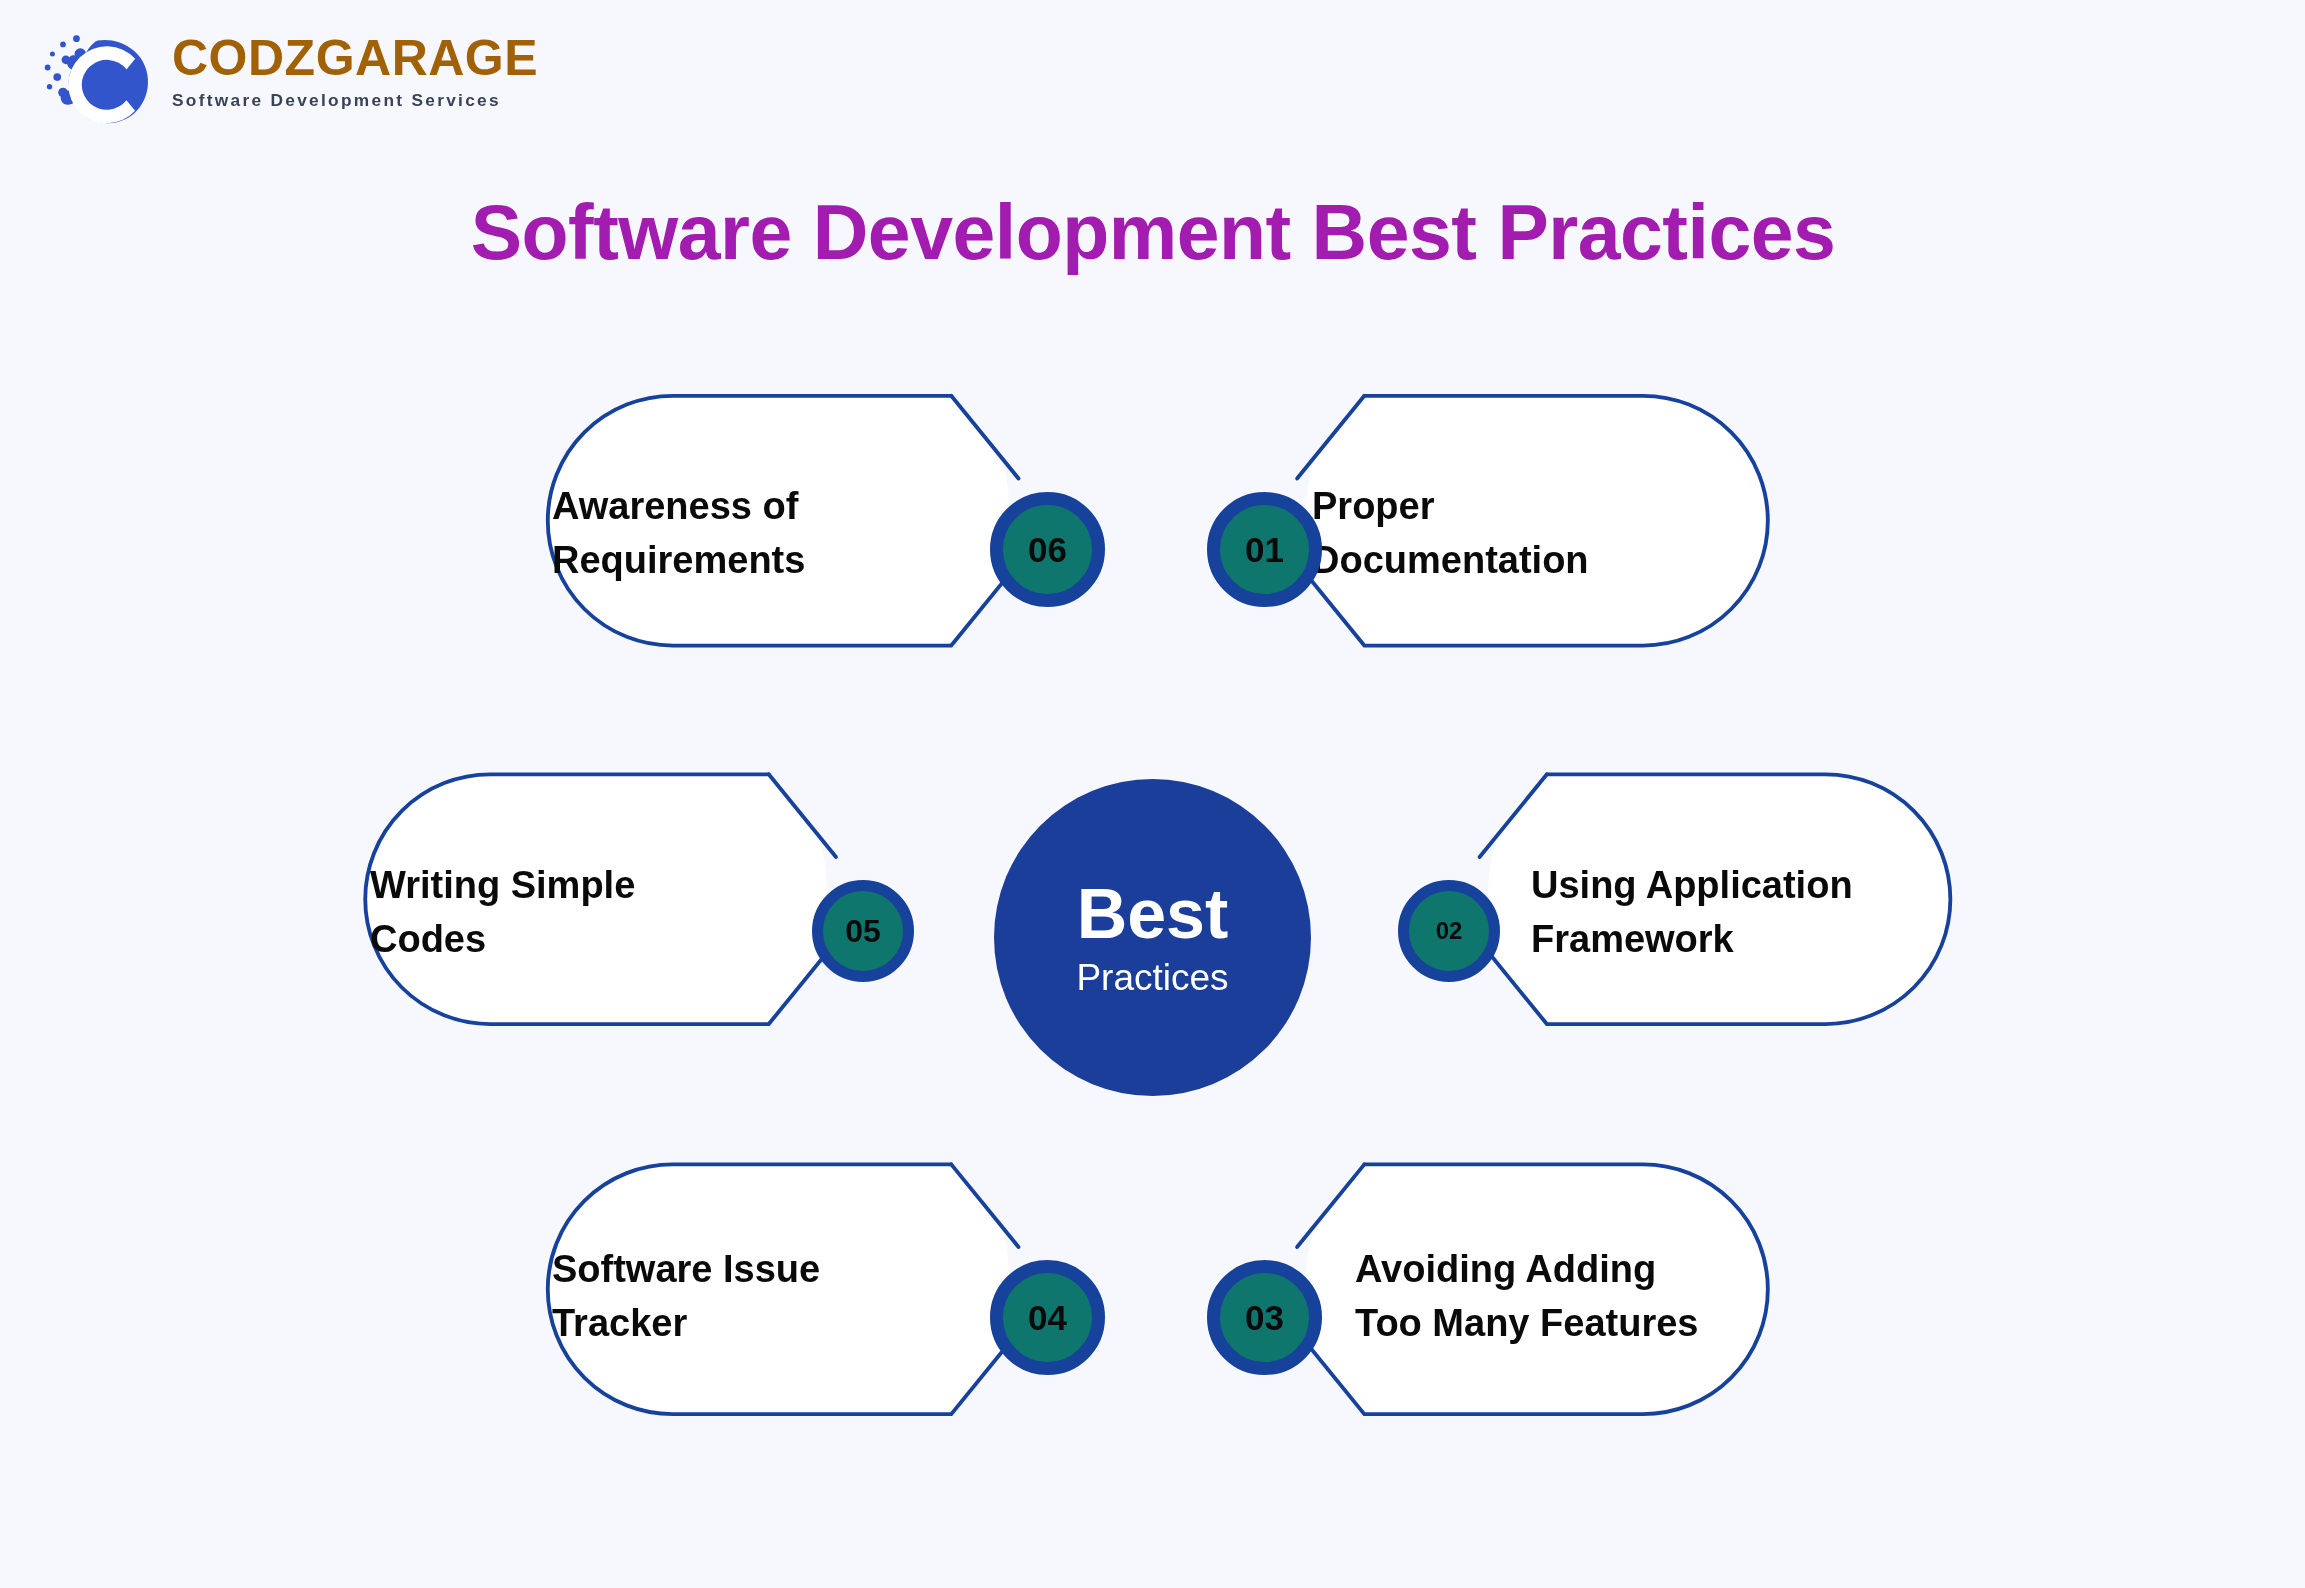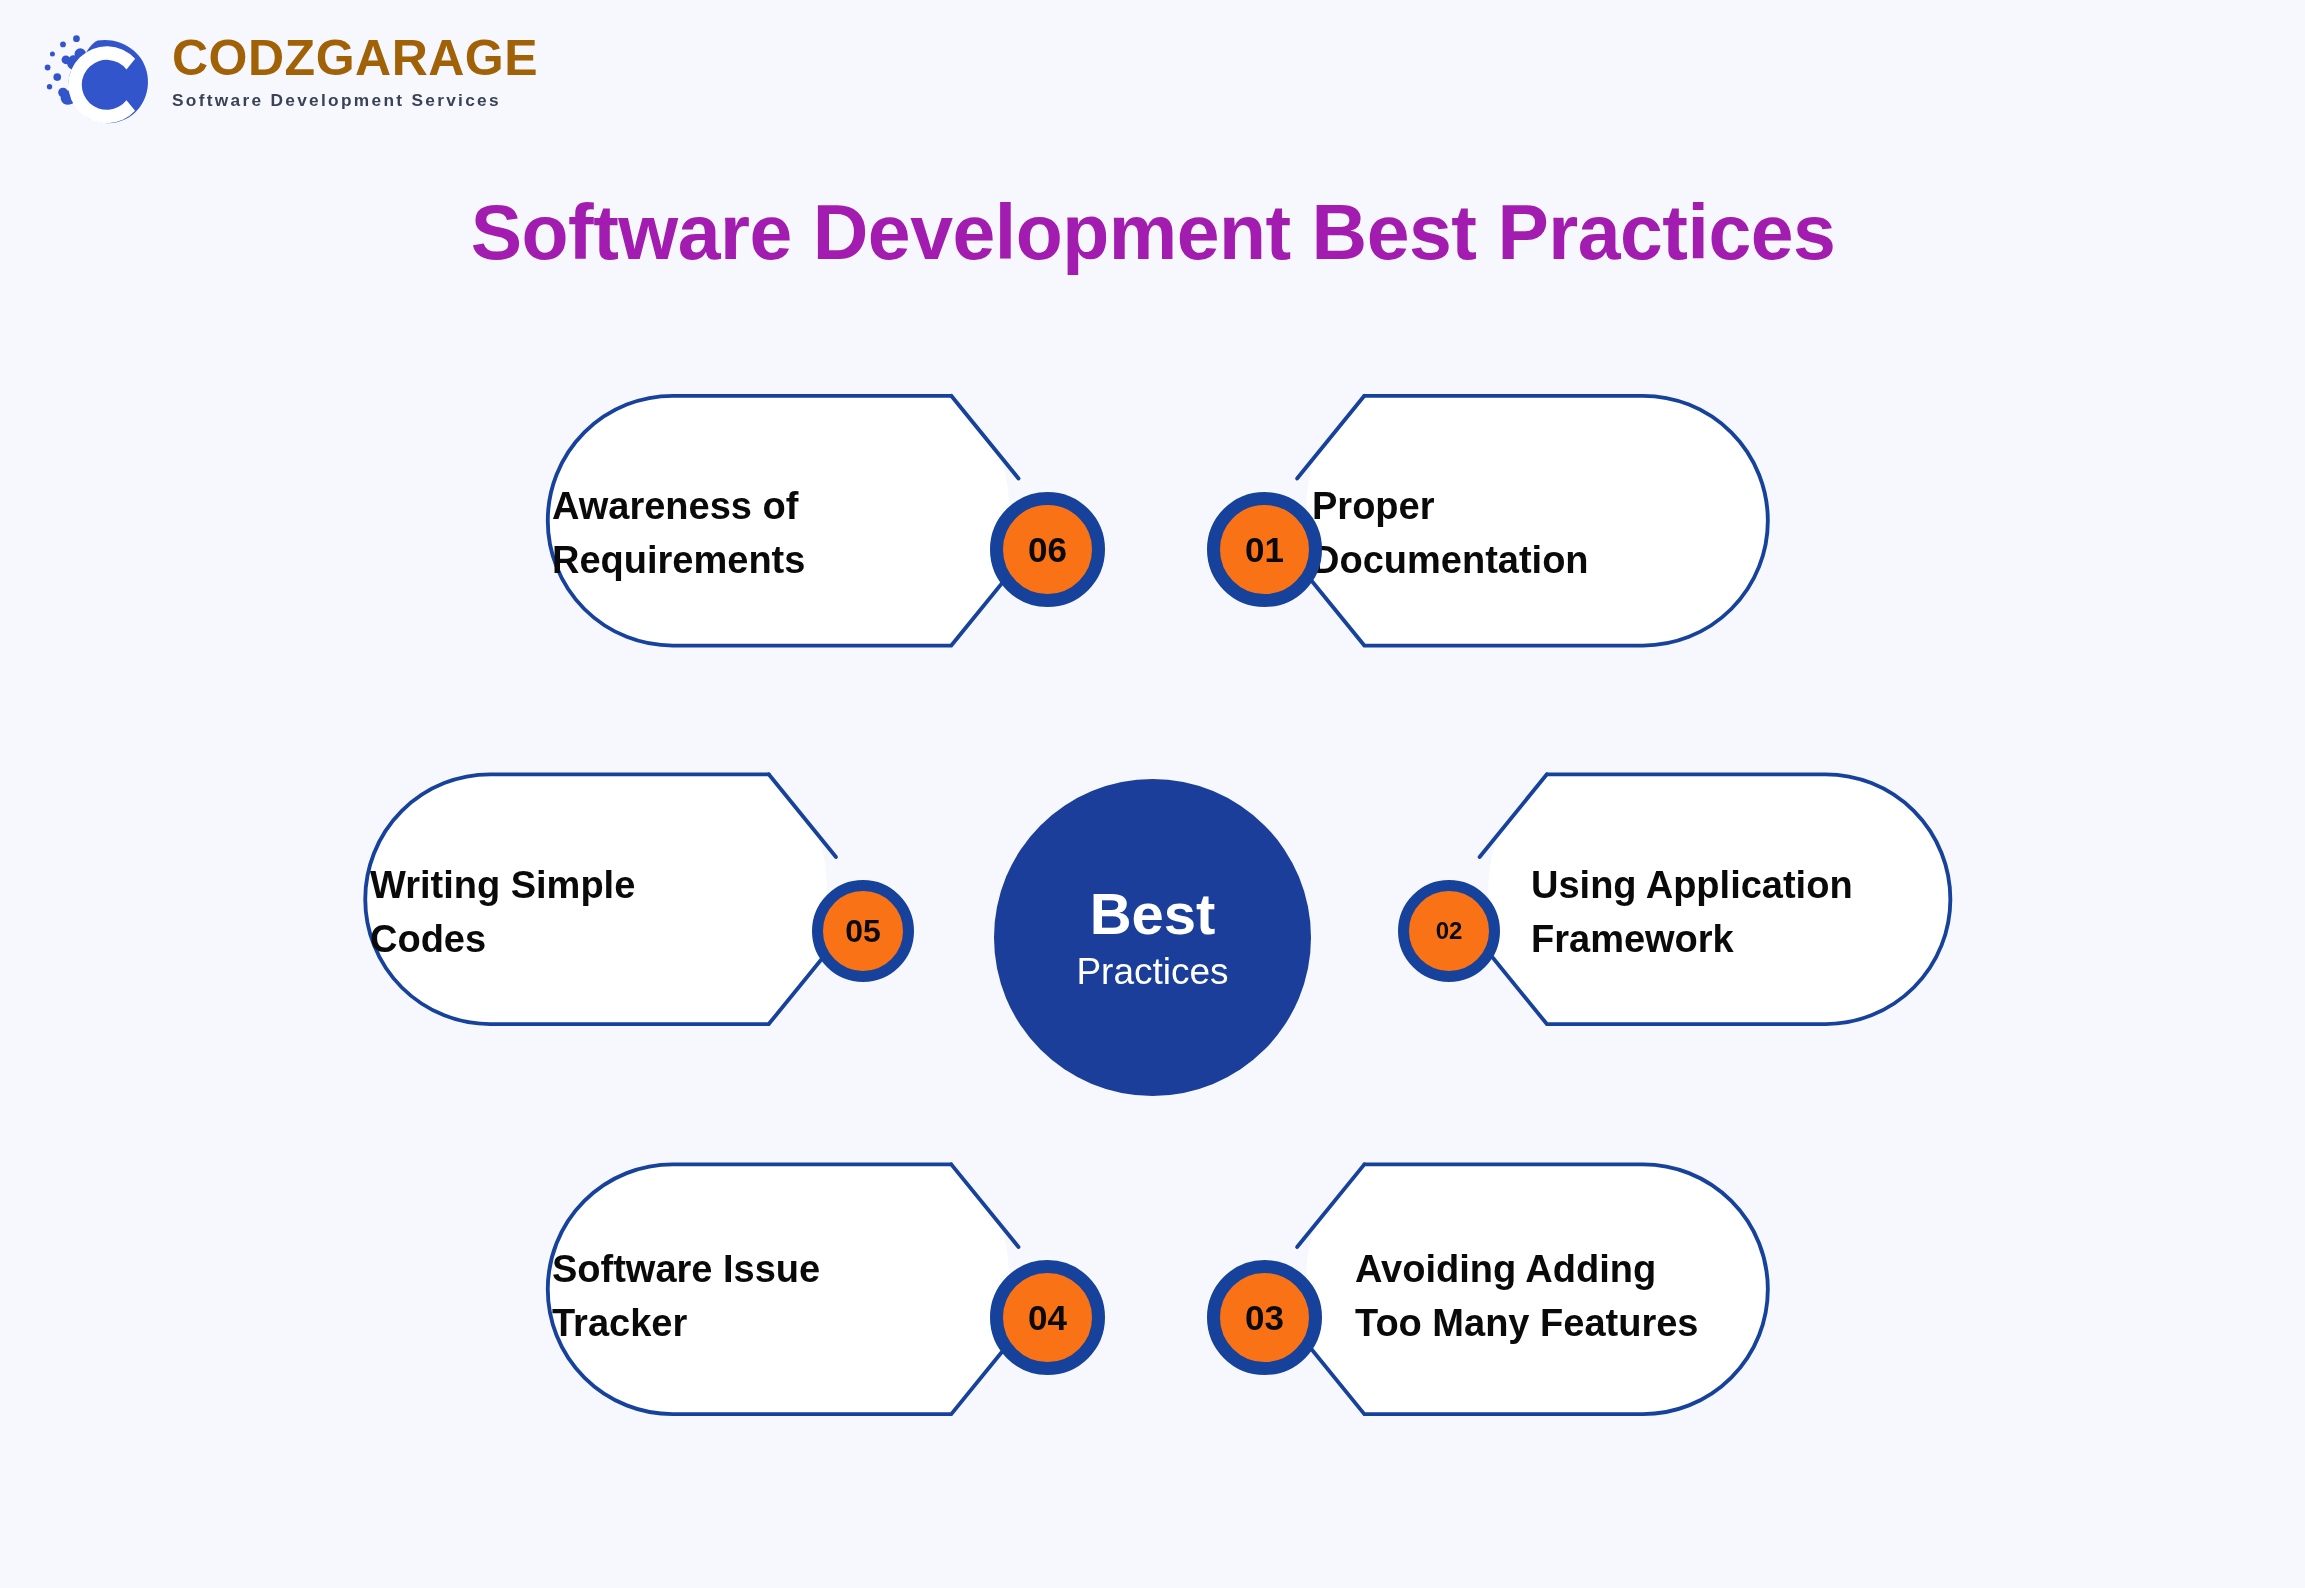--- a/index.html
+++ b/index.html
@@ -92,21 +92,21 @@
     line-height: 1.42;
     white-space: pre-line;
   }
   .card-label.left-side  { text-align: left; }
   .card-label.right-side { text-align: left; }
 
   
   .num-badge {
     position: absolute;
     border-radius: 50%;
-    background: #f97316;
+    background: #0f766e;
     border-style: solid;
     border-color: #17429b;
     box-sizing: border-box;
     display: flex;
     align-items: center;
     justify-content: center;
     font-weight: bold;
     color: #0a0a0a;
   }
 
@@ -119,21 +119,21 @@
     height: 317px;
     border-radius: 50%;
     background: #1a3e99;
     display: flex;
     flex-direction: column;
     align-items: center;
     justify-content: center;
     color: #ffffff;
   }
   #hub-title {
-    font-size: 58px;
+    font-size: 70px;
     font-weight: bold;
     line-height: 1.0;
     margin-bottom: 9.6px;
   }
   #hub-subtitle {
     font-size: 37px;
     font-weight: normal;
     line-height: 1.0;
   }
 </style>

